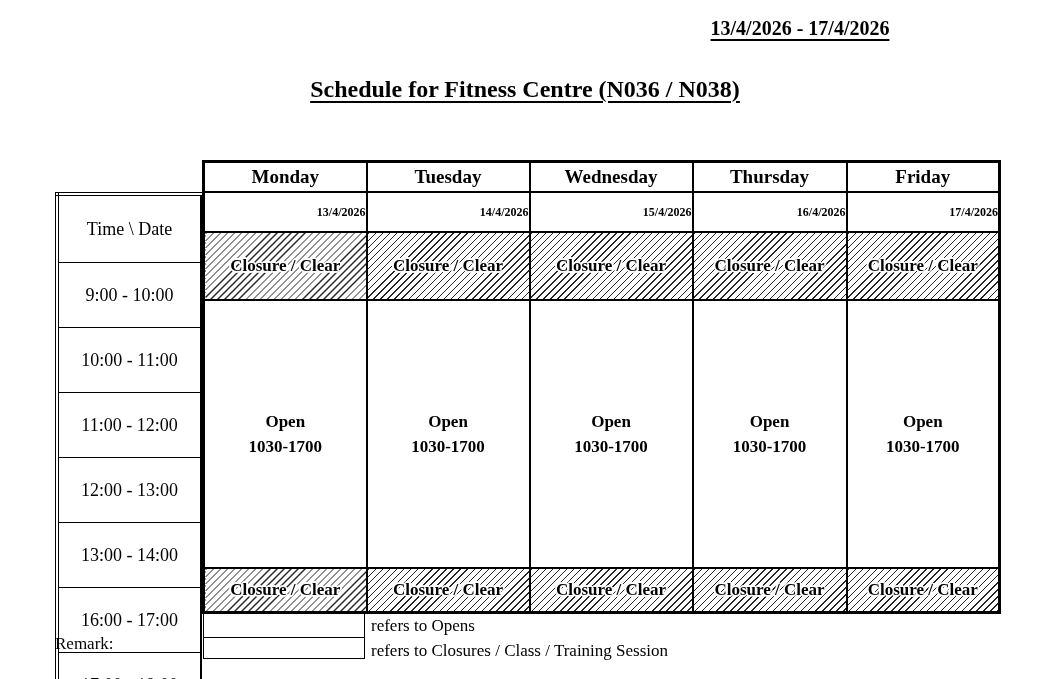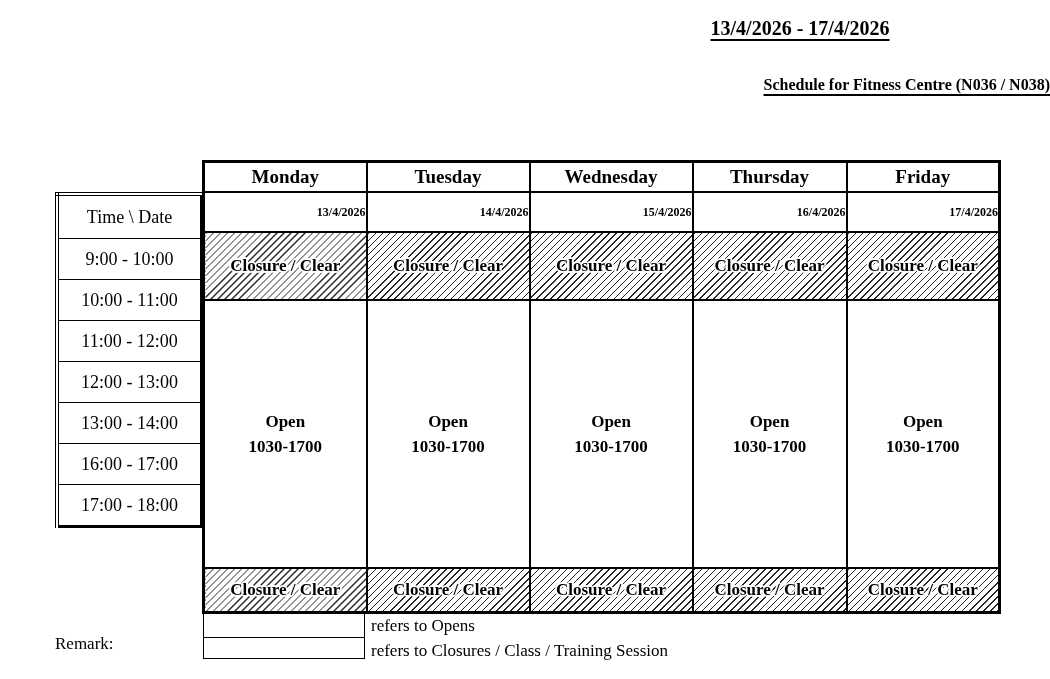--- a/index.html
+++ b/index.html
@@ -16,22 +16,22 @@
   
   .date-range {
     position: absolute;
     top: 17px; left: 640px; width: 320px;
     text-align: center;
     font-size: 20px; font-weight: bold;
   }
   .page-title {
     position: absolute;
     top: 76px; left: 0; width: 1050px;
-    text-align: right;
-    font-size: 16px; font-weight: bold;
+    text-align: center;
+    font-size: 24px; font-weight: bold;
   }
   .u {
     text-decoration: underline;
     text-decoration-thickness: 2px;
     text-underline-offset: 4px;
   }
 
   
   table { border-spacing: 0; margin-top: 25px; }
   .main-grid {
@@ -80,21 +80,21 @@
     width: 147px;
     border-top: 4px double #000;
     border-left: 4px double #000;
     border-right: 2px solid #000;
     border-bottom: 3px solid #000;
   }
   .time-col th, .time-col td {
     border: 1px solid #000;
     text-align: center;
     vertical-align: middle;
-    padding: 0;
+    padding: 12px;
     font-size: 18px;
     font-weight: normal;
   }
   .time-col th { height: 42px; }
   .time-col td { height: 40px; }
 
   
   .remark-label {
     position: absolute;
     left: 55px; top: 618px;

